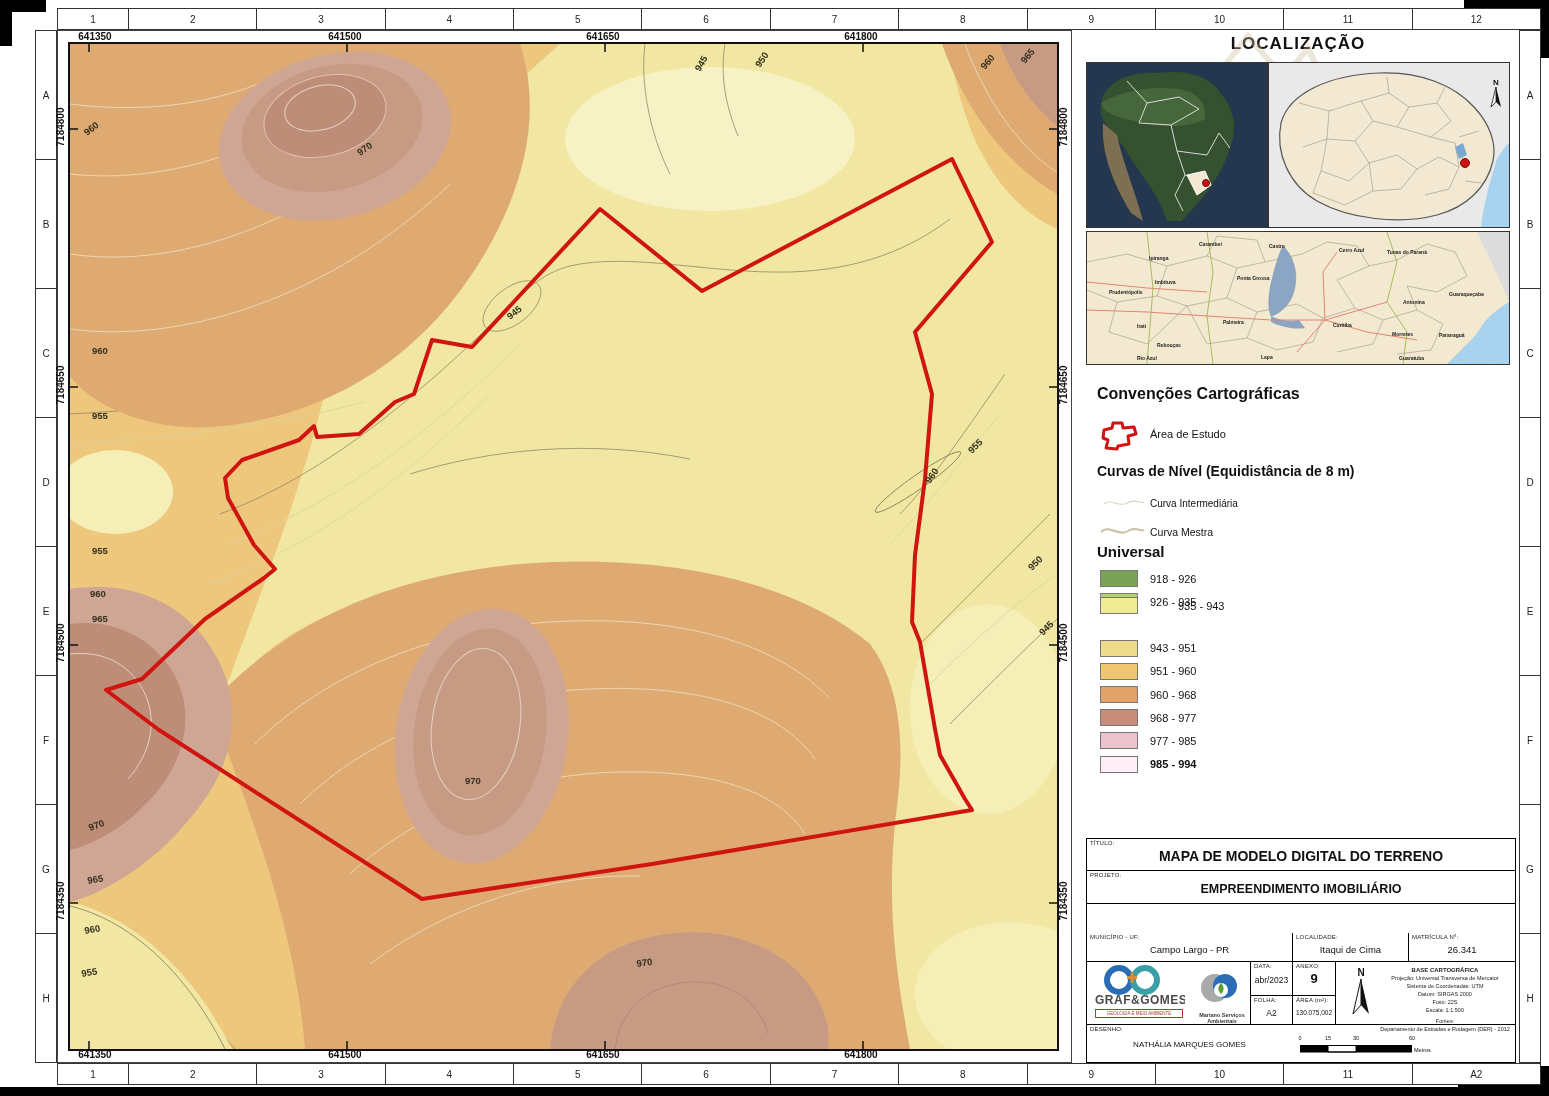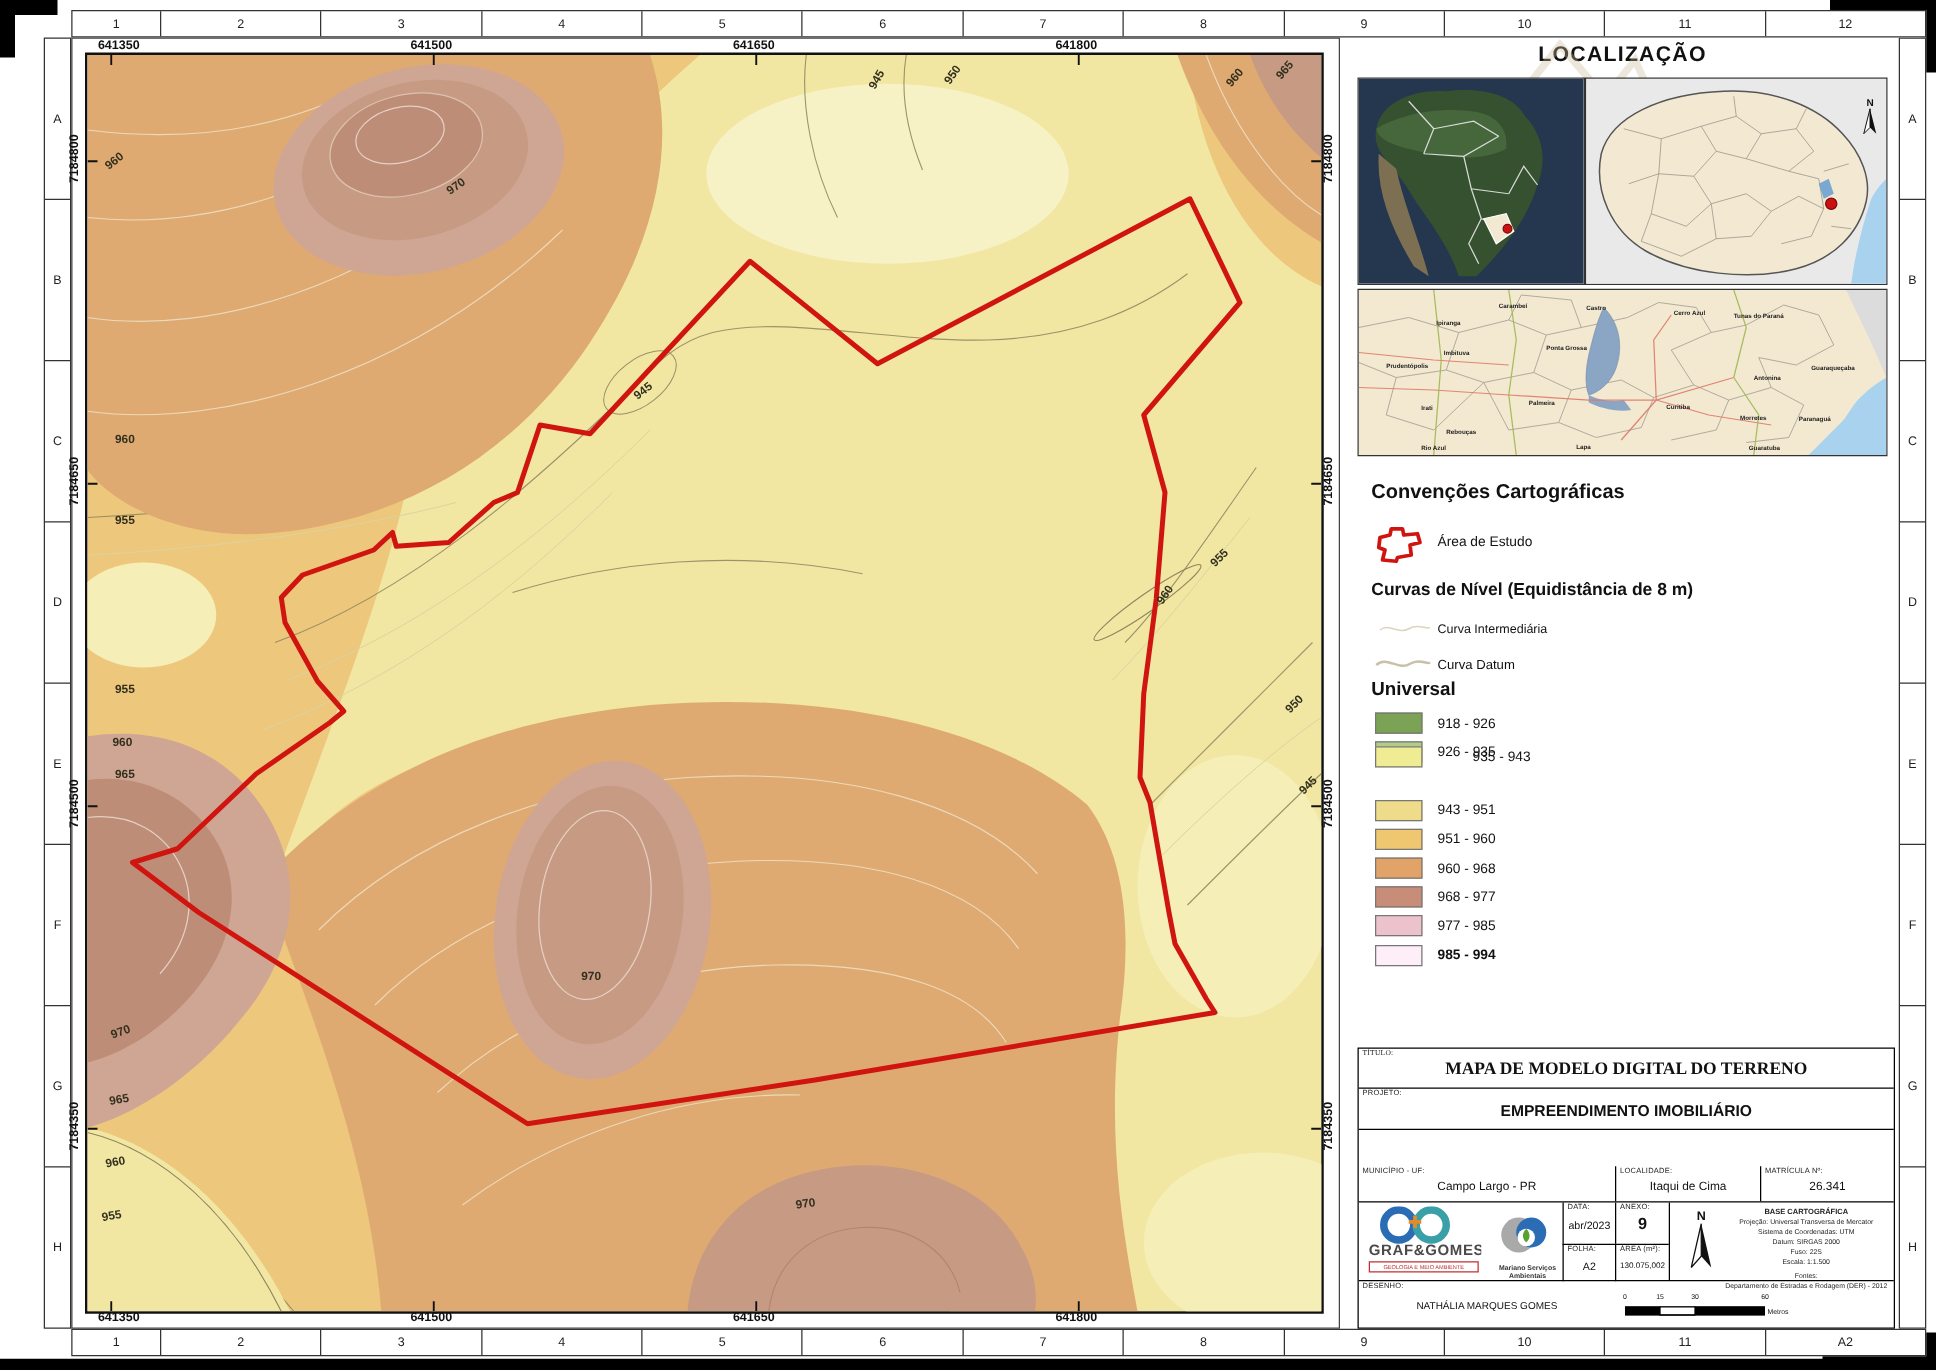--- a/index.html
+++ b/index.html
@@ -372,21 +372,21 @@
 <div class="leg-label" style="left:1150px;top:428px;">Área de Estudo</div>
 
 <div class="sec-h2" style="left:1097px;top:463px;">Curvas de Nível (Equidistância de 8 m)</div>
 <svg class="abs" style="left:1103px;top:496px;width:42px;height:14px;" viewBox="0 0 42 14">
   <path d="M1,8 C8,2 16,12 24,7 C32,2 38,8 41,6" fill="none" stroke="#dcd4be" stroke-width="1.2"></path>
 </svg>
 <div class="leg-label" style="left:1150px;top:498px;font-size:10px;">Curva Intermediária</div>
 <svg class="abs" style="left:1100px;top:523px;width:45px;height:16px;" viewBox="0 0 45 16">
   <path d="M1,9 C9,1 19,14 28,8 C36,3 41,9 44,7" fill="none" stroke="#c9c0a6" stroke-width="2"></path>
 </svg>
-<div class="leg-label" style="left:1150px;top:526px;font-size:10.5px;">Curva Datum</div>
+<div class="leg-label" style="left:1150px;top:526px;font-size:10.5px;">Curva Mestra</div>
 
 <div class="sec-h1" style="left:1097px;top:543px;font-size:15px;">Universal</div>
 <div id="altClasses">
     <div class="leg-row" style="left: 1100px; top: 570px;">
       <div class="sw" style="background: rgb(124, 163, 85);"></div>
       <div class="tx">918 - 926</div>
     </div>
     <div class="leg-row" style="left: 1100px; top: 593.2px;">
       <div class="sw" style="background: rgb(178, 204, 138);"></div>
       <div class="tx">926 - 935</div>
@@ -416,21 +416,21 @@
       <div class="tx">977 - 985</div>
     </div>
     <div class="leg-row" style="left: 1100px; top: 755.6px; font-weight: bold;">
       <div class="sw" style="background: rgb(253, 238, 248);"></div>
       <div class="tx">985 - 994</div>
     </div>
   </div>
 
 <div class="abs" id="tb">
 
-  <div class="tb-row" style="top:0;height:32px;font-family:Liberation Serif, serif;">
+  <div class="tb-row" style="top:0;height:32px;">
     <span class="tb-lab">TÍTULO:</span>
     <div class="tb-val" style="top:9px;font-size:14px;">MAPA DE MODELO DIGITAL DO TERRENO</div>
   </div>
 
   <div class="tb-row" style="top:32px;height:33px;">
     <span class="tb-lab">PROJETO:</span>
     <div class="tb-val" style="top:11px;font-size:12.5px;">EMPREENDIMENTO IMOBILIÁRIO</div>
   </div>
 
 

